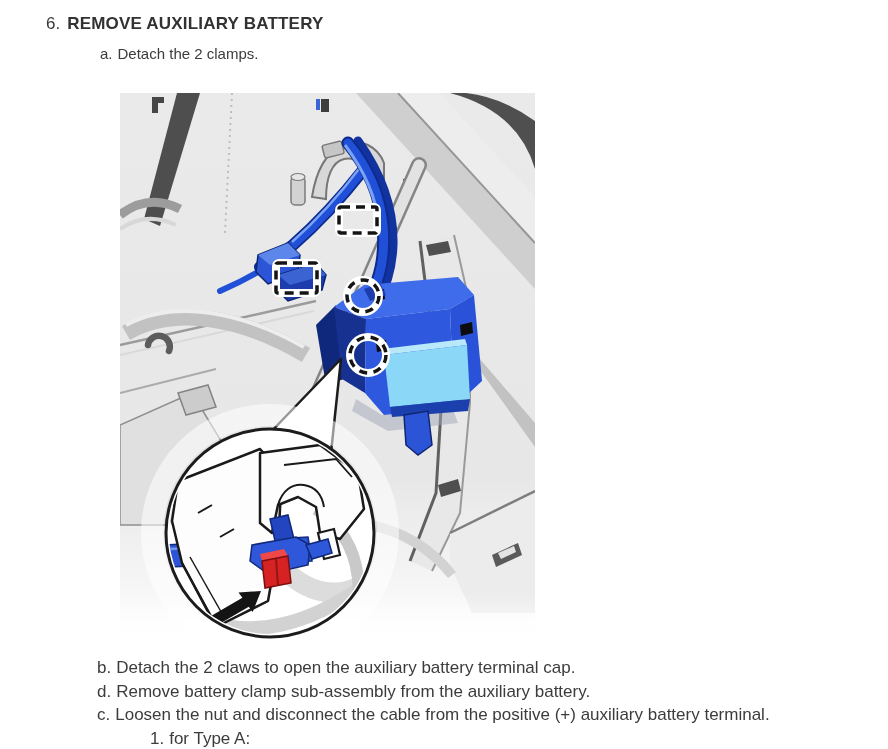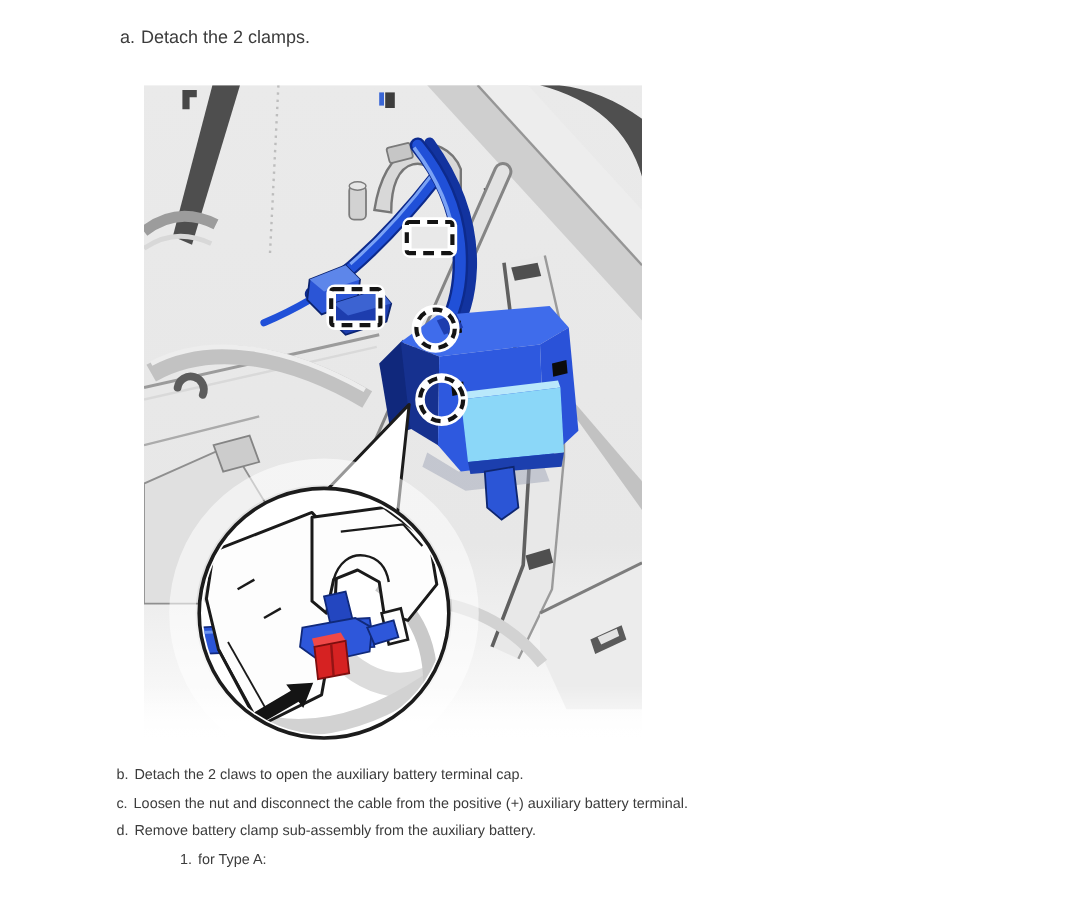--- a/index.html
+++ b/index.html
@@ -10,29 +10,32 @@
     -webkit-font-smoothing:antialiased;
   }
   .doc { padding:13px 0 0 46px; }
   .step-heading { font-size:17px; line-height:22px; color:#3a3a3a; }
   .step-number { margin-right:7px; }
   .step-title { font-weight:bold; color:#323232; letter-spacing:0.2px; }
   .substep-a { margin:8px 0 0 54px; font-size:15px; line-height:21px; }
   .label { margin-right:5px; }
   .figure-wrap { margin:29px 0 0 74px; width:415px; height:546px; }
   .figure-wrap svg { display:block; }
-  .substeps { margin:17px 0 0 51px; font-size:12px; line-height:23.5px; }
+  .substeps { margin:17px 0 0 51px; font-size:17px; line-height:23.5px; }
   .substep { white-space:nowrap; }
   .sub-substep { margin-left:53px; white-space:nowrap; }
 </style>
 </head>
 <body>
 
 <div class="doc">
 
+  <div class="step-heading">
+    <span class="step-number">6.</span><span class="step-title">REMOVE AUXILIARY BATTERY</span>
+  </div>
 
   <div class="substep-a">
     <span class="label">a.</span><span>Detach the 2 clamps.</span>
   </div>
 
   <figure class="figure-wrap" style="margin-top:29px">
     <svg width="415" height="546" viewBox="0 0 415 546">
       <defs>
         <linearGradient id="bg" x1="0" y1="0" x2="0" y2="1">
           <stop offset="0" stop-color="#eaeaea"></stop>
@@ -194,23 +197,23 @@
         </g>
       </g>
     </svg>
   </figure>
 
   <div class="substeps">
     <div class="substep">
       <span class="label">b.</span><span>Detach the 2 claws to open the auxiliary battery terminal cap.</span>
     </div>
     <div class="substep">
+      <span class="label">d.</span><span>Remove battery clamp sub-assembly from the auxiliary battery.</span>
+    </div>
+    <div class="substep">
       <span class="label">c.</span><span>Loosen the nut and disconnect the cable from the positive (+) auxiliary battery terminal.</span>
-    </div>
-    <div class="substep">
-      <span class="label">d.</span><span>Remove battery clamp sub-assembly from the auxiliary battery.</span>
     </div>
     <div class="sub-substep">
       <span class="label">1.</span><span>for Type A:</span>
     </div>
   </div>
 
 </div>
 
 </body></html>

